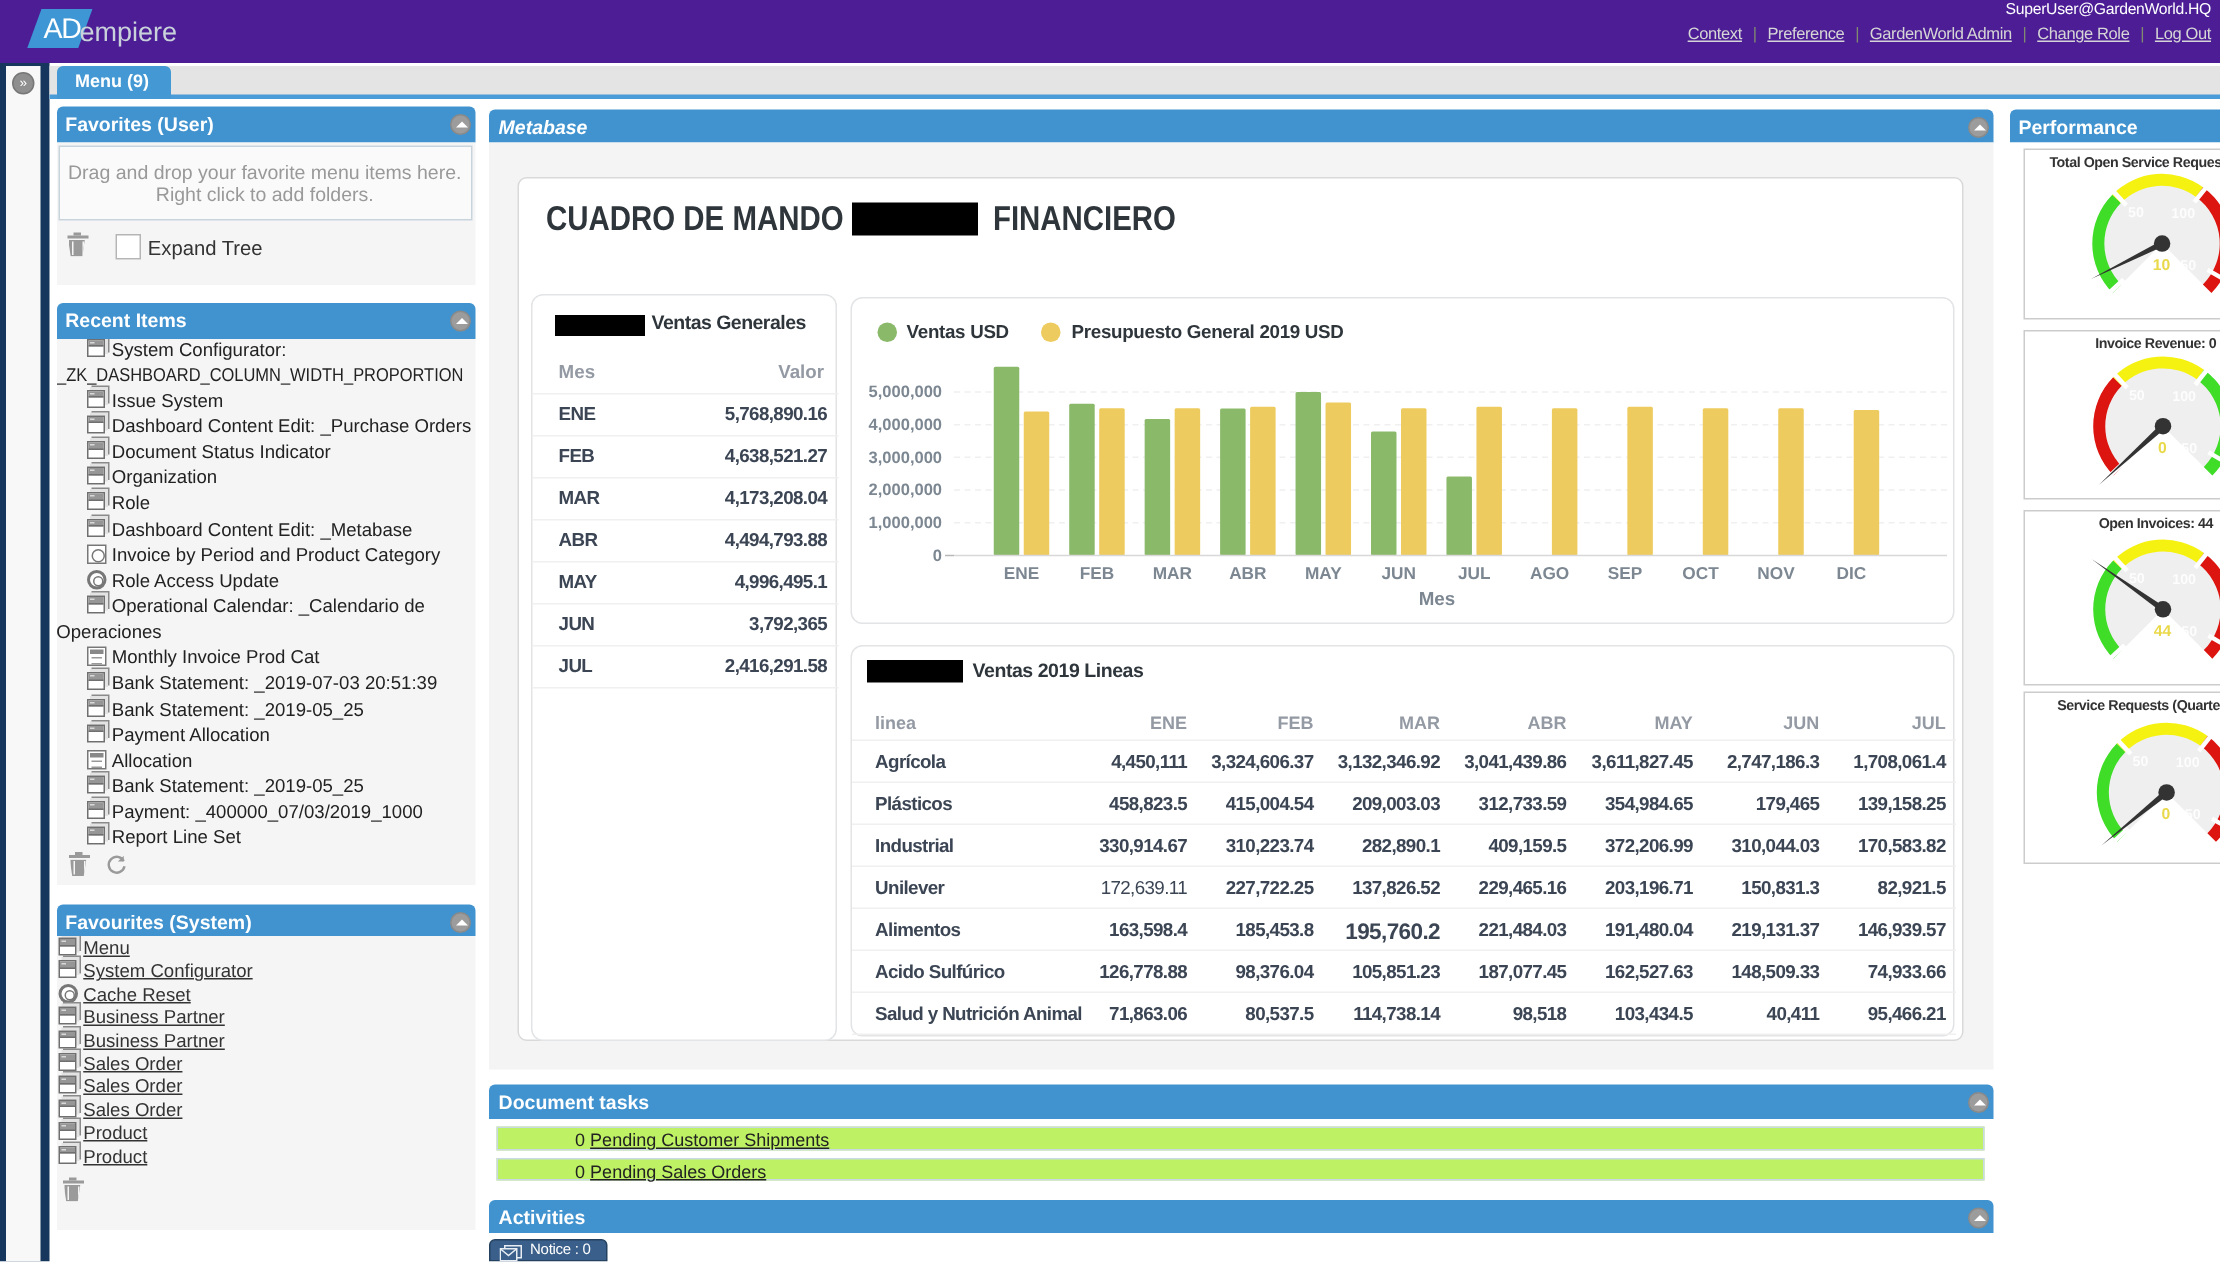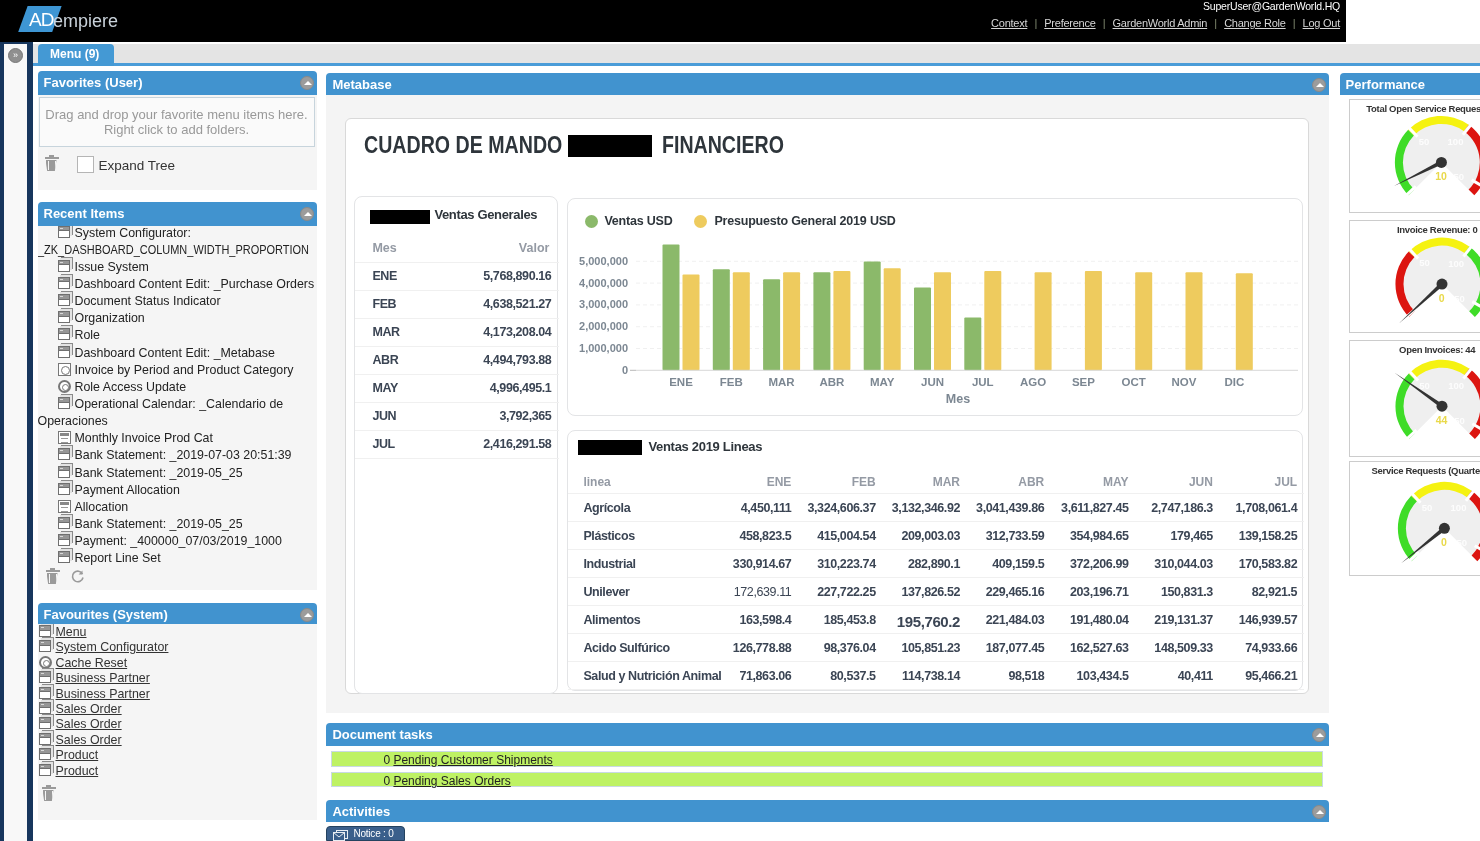--- a/index.html
+++ b/index.html
@@ -1,21 +1,21 @@
 <!DOCTYPE html>
 <html><head>
 <meta charset="utf-8">
 <style>
 * { margin:0; padding:0; box-sizing:border-box; }
 html,body { width:1480px; height:841px; overflow:hidden; background:#fff;
   font-family:"Liberation Sans", sans-serif; position:relative; }
 .abs { position:absolute; }
 
 
-#topbar { position:absolute; left:0; top:0; width:1346px; height:42px; background:#000000; }
+#topbar { position:absolute; left:0; top:0; width:1480px; height:42px; background:#4c1d95; }
 #logo { position:absolute; left:18px; top:6px; height:26px; }
 #logo .adbox { position:absolute; left:5px; top:0px; width:34px; height:25.5px; background:#3e96d4; transform:skewX(-20deg); }
 #logo .ad { position:absolute; left:11px; top:3px; color:#fff; font-size:19px; letter-spacing:-0.8px; }
 #logo .emp { position:absolute; left:35px; top:5px; color:#c9d2da; font-size:18px; }
 #userline { position:absolute; right:6px; top:0px; color:#fff; font-size:10.5px; letter-spacing:-0.2px; }
 #toplinks { position:absolute; right:6px; top:17px; color:#c9cdc2; font-size:11px; letter-spacing:-0.25px; }
 #toplinks a { color:#d6d6d6; text-decoration:underline; }
 #toplinks .sep { color:#818a70; padding:0 7.2px; }
 
 
@@ -182,21 +182,21 @@
 <div class="trash" style="left:4px;top:162px;">
         <span class="lid"></span>
         <span class="hdl"></span>
         <span class="body"></span>
       </div>
 </div>
 </div>
 
 <div id="centercol" class="abs" style="left:326.4px; top:0; width:1003px;">
 
-  <div class="phead" style="left:0; top:73px; width:1003px; height:22px;">
+  <div class="phead" style="left:0; top:73px; width:1003px; height:22px;font-style:italic;">
       <span class="t">Metabase</span>
       <span class="clp"></span>
     </div>
   <div class="pbody" style="left:0; top:95px; width:1003px; height:618px; background:#f4f4f4;">
     <div id="mcard">
       <div class="mtitle" style="left:18px; top:12.5px; font-size:23px; white-space:nowrap; transform:scaleX(0.853); transform-origin:0 0;">CUADRO DE MANDO</div>
       <div class="redact" style="left:221.6px; top:15.5px; width:84px; height:22.5px;"></div>
       <div class="mtitle" style="left:316px; top:12.5px; font-size:23px; white-space:nowrap; transform:scaleX(0.852); transform-origin:0 0;">FINANCIERO</div>
 
       <div class="subcard" id="vgcard" style="left:8px; top:77px; width:204px; height:498px;">

